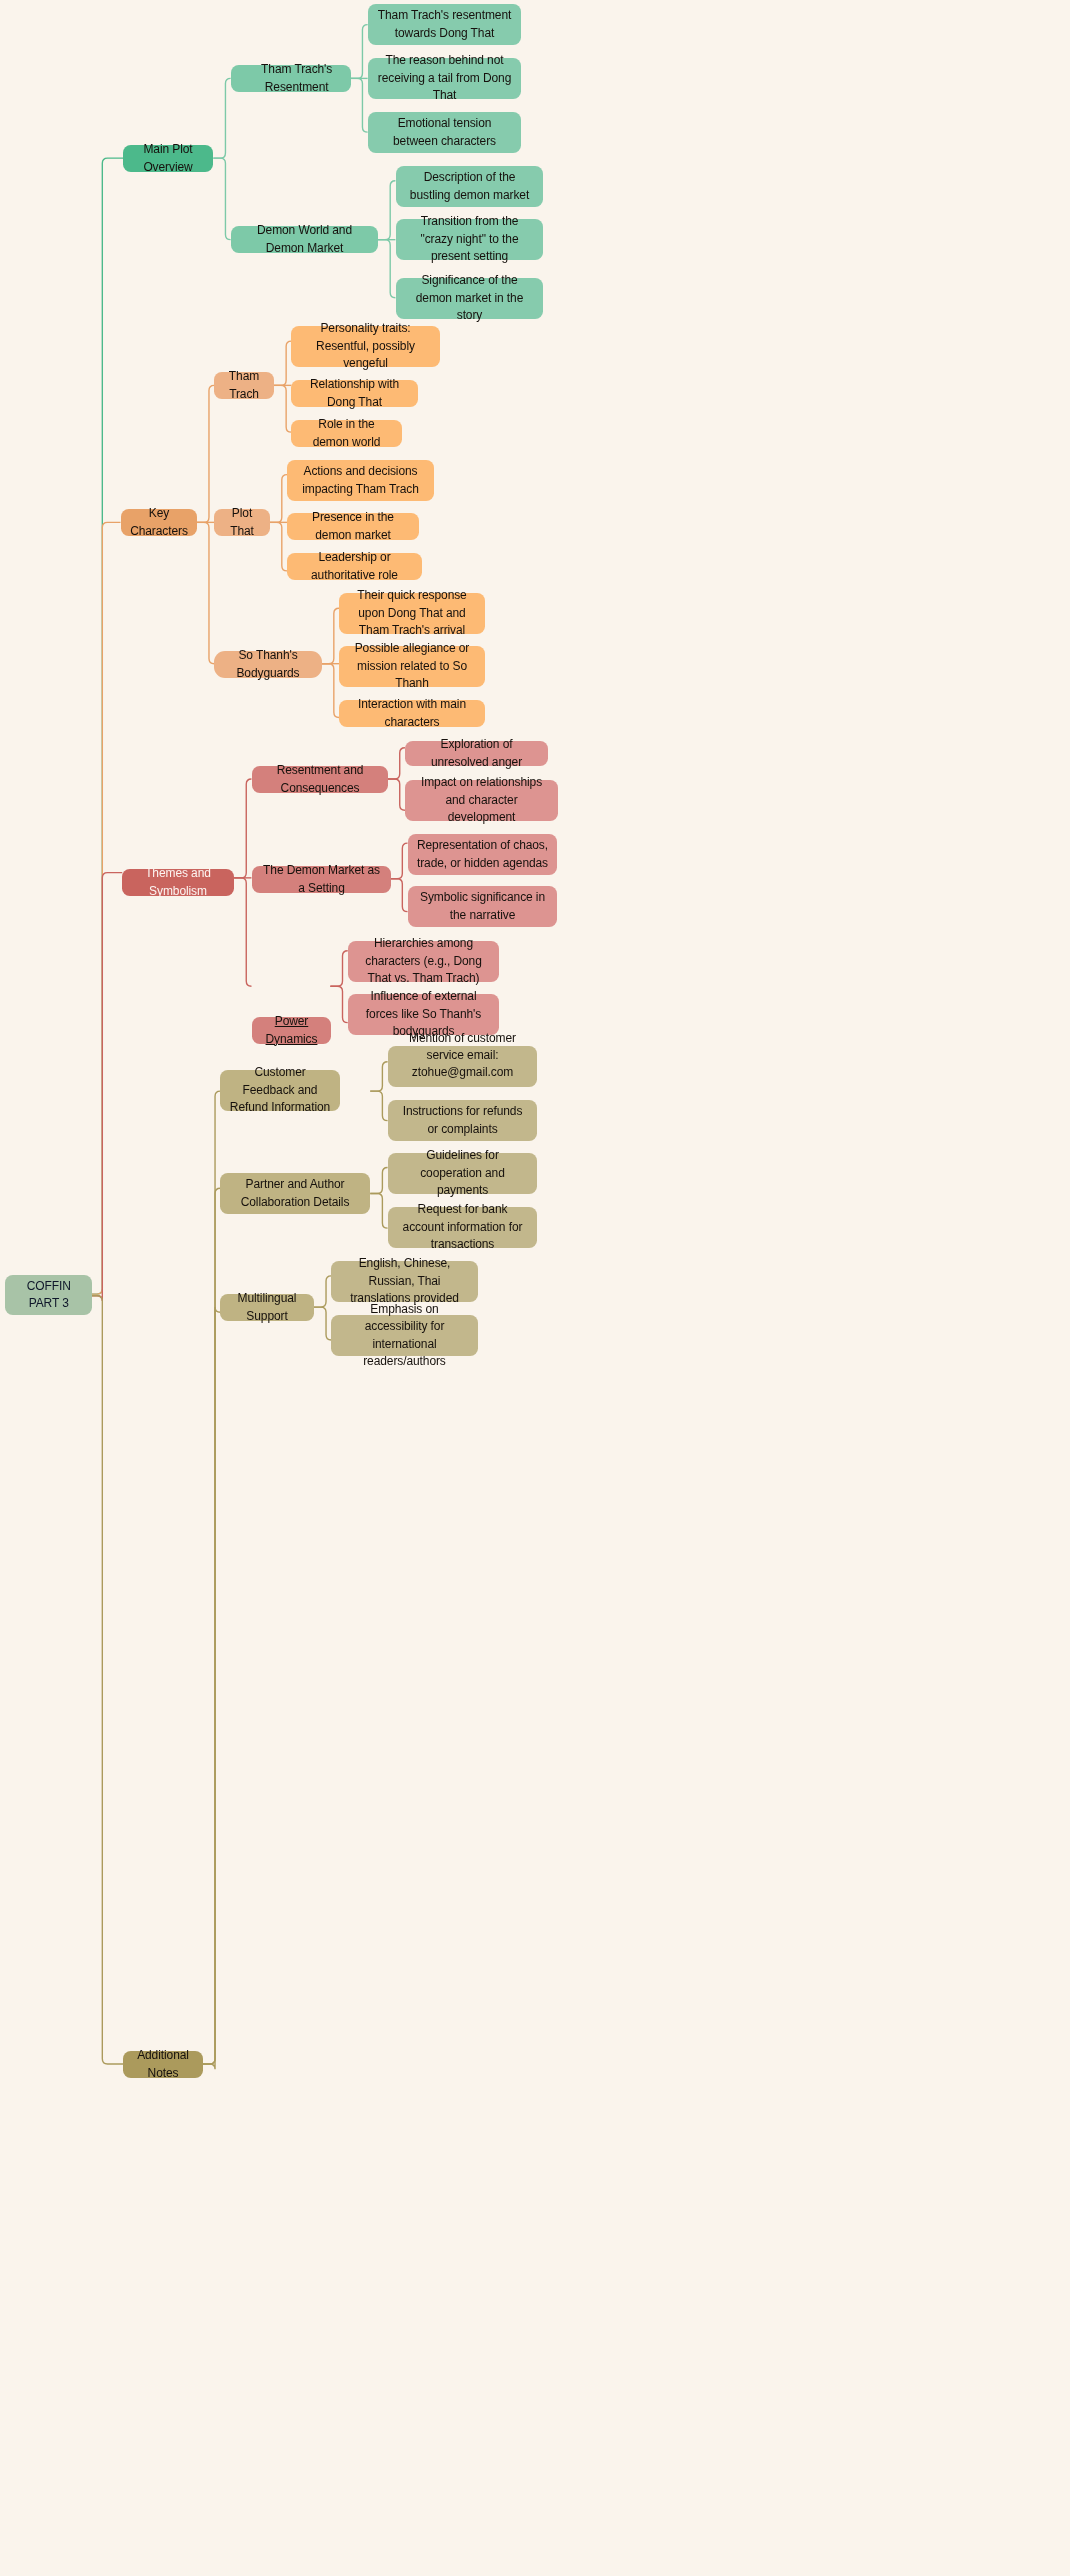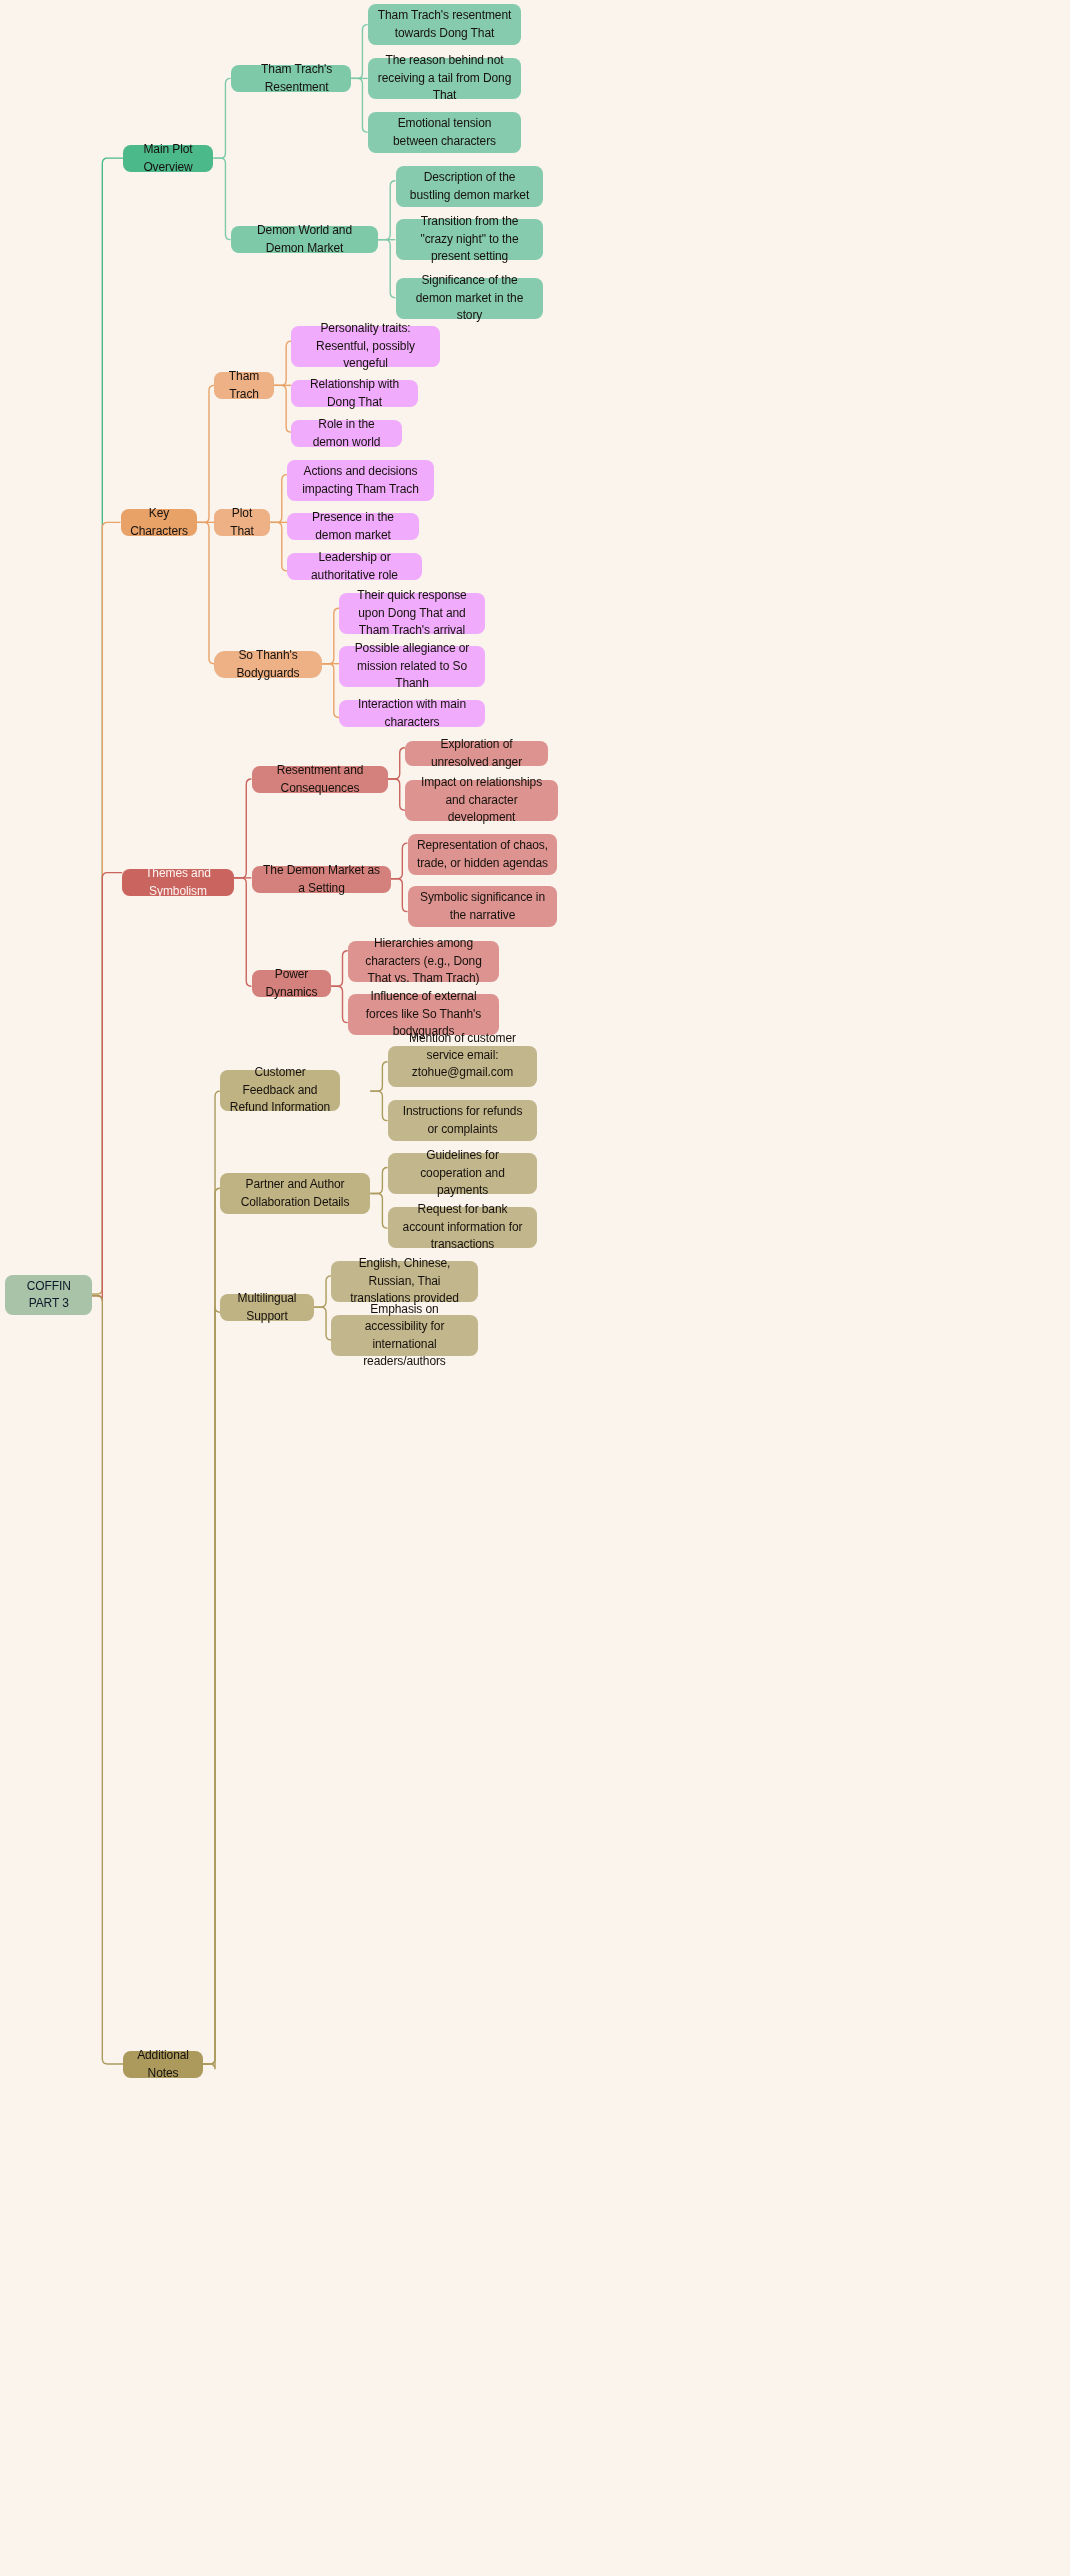--- a/index.html
+++ b/index.html
@@ -50,21 +50,21 @@
     color: #0f172a;
     font-size: 12px;
   }
   
   .n-g1 { background: #4cb98b; font-size: 12px; }
   .n-g2 { background: #7dc9a8; font-size: 12px; }
   .n-g3 { background: #86cbad; font-size: 12px; }
   
   .n-o1 { background: #e8a268; font-size: 12px; }
   .n-o2 { background: #edb185; font-size: 12px; }
-  .n-o3 { background: #f0abfc; font-size: 12px; }
+  .n-o3 { background: #fdba74; font-size: 12px; }
   
   .n-r1 { background: #c9645e; color: #fdf5f2; font-size: 12px; }
   .n-r2 { background: #d4807c; font-size: 12px; }
   .n-r3 { background: #dd9491; font-size: 12px; }
   
   .n-y1 { background: #ab9a5c; font-size: 12px; }
   .n-y2 { background: #bfb383; font-size: 12px; }
   .n-y3 { background: #c2b78c; font-size: 12px; }
 </style>
 </head>
@@ -245,21 +245,21 @@
   <div class="node n-r2" style="left:252px; top:866px; width:139px; height:27px;">
     <span>The Demon Market as a Setting</span>
   </div>
   <div class="node n-r3" style="left:408px; top:834px; width:149px; height:41px;">
     <span>Representation of chaos, trade, or hidden agendas</span>
   </div>
   <div class="node n-r3" style="left:408px; top:886px; width:149px; height:41px;">
     <span>Symbolic significance in the narrative</span>
   </div>
 
-  <div class="node n-r2" style="left:252px; top:970px; width:79px; height:27px;">
+  <div class="node n-r2" style="left:252px; top:1017px; width:79px; height:27px;text-decoration:underline;">
     <span>Power Dynamics</span>
   </div>
   <div class="node n-r3" style="left:348px; top:941px; width:151px; height:41px;">
     <span>Hierarchies among characters (e.g., Dong That vs. Tham Trach)</span>
   </div>
   <div class="node n-r3" style="left:348px; top:994px; width:151px; height:41px;">
     <span>Influence of external forces like So Thanh's bodyguards</span>
   </div>
 
   <div class="node n-y1" style="left:123px; top:2051px; width:80px; height:27px;">

